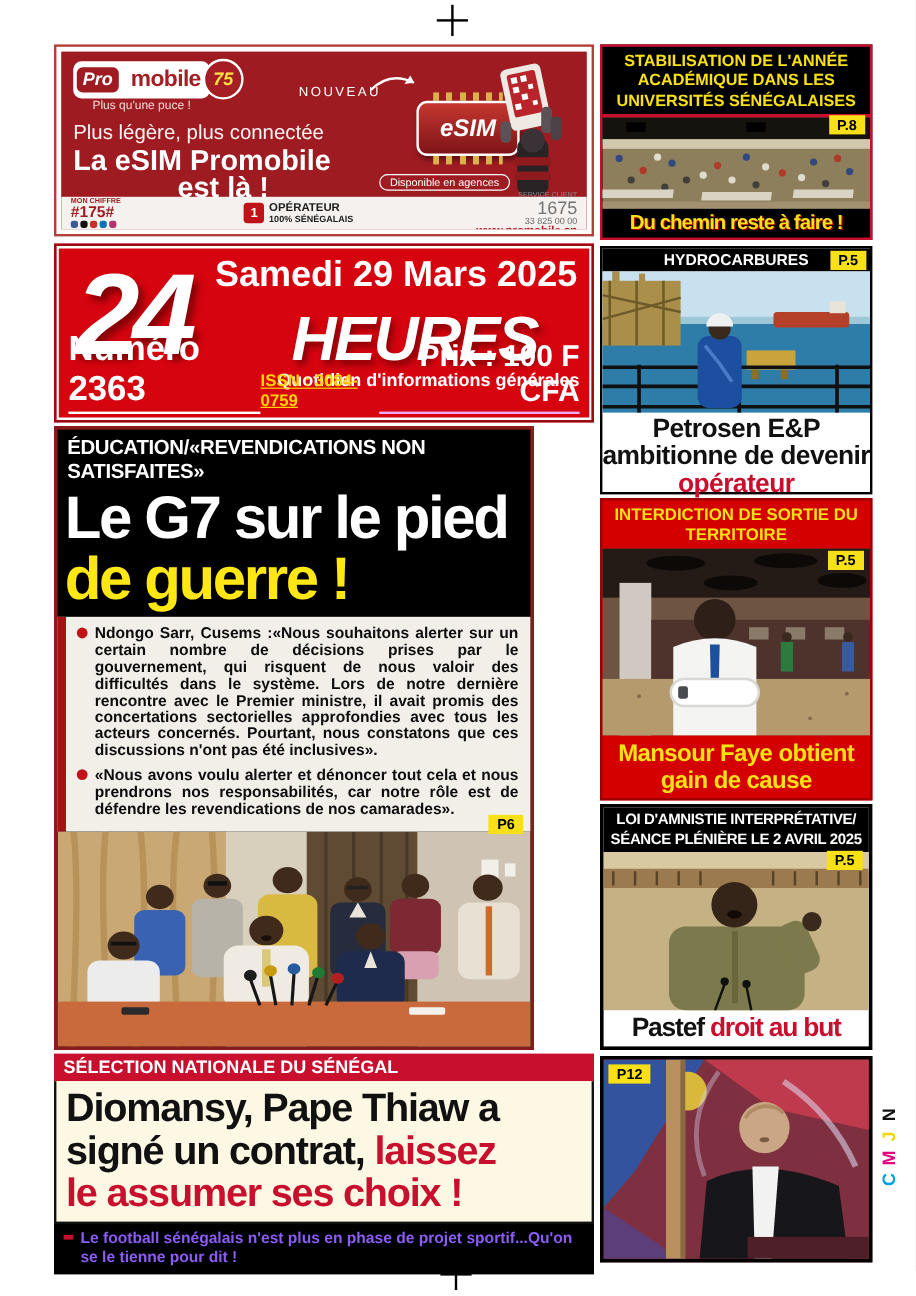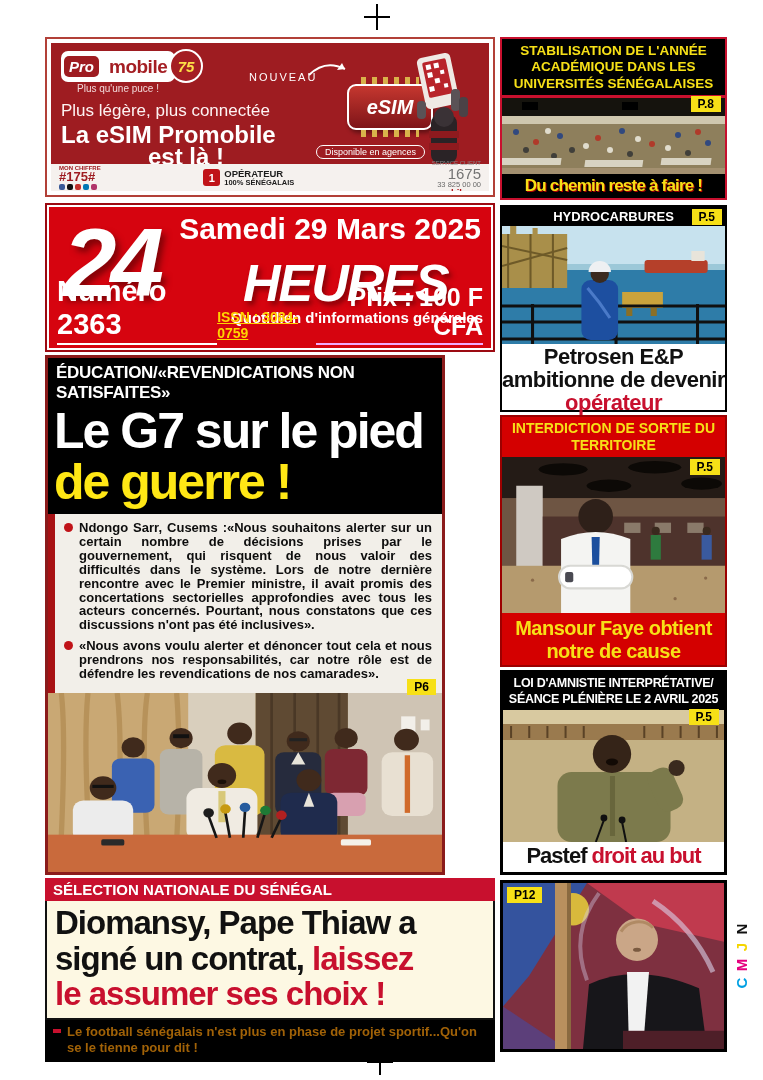--- a/index.html
+++ b/index.html
@@ -67,21 +67,21 @@
   .dot{position:absolute;left:-15px;top:2px;width:9px;height:9px;border-radius:50%;background:#c01318;}
   .badge{display:inline-block;background:#f7e017;color:#000;font-weight:bold;font-size:12px;line-height:16px;padding:0 7px;}
   .lead-badge{position:absolute;right:6px;bottom:-2px;}
   .lead-photo{flex:1;width:100%;display:block;}
 
   
   .sports{left:45px;top:878px;width:450px;}
   .sports-kicker{background:#c8102e;color:#fff;font-weight:bold;font-size:15px;padding:3px 8px;}
   .sports-headline{background:#fdf8e3;border:2px solid #111;border-top:none;padding:4px 8px 6px;font-size:33px;font-weight:bold;letter-spacing:-1px;line-height:1.08;color:#111;}
   .red{color:#c8102e;}
-  .sports-sub{position:relative;background:#000;color:#a16207;font-weight:bold;font-size:13px;line-height:1.25;padding:4px 8px 6px 22px;}
+  .sports-sub{position:relative;background:#000;color:#8b5cf6;font-weight:bold;font-size:13px;line-height:1.25;padding:4px 8px 6px 22px;}
   .sports-sq{position:absolute;left:8px;top:9px;width:8px;height:4px;background:#c8102e;}
 
   
   .rbox{left:500px;width:227px;}
   .box1{top:37px;height:163px;background:#000;border:2px solid #c8102e;}
   .box1-title{color:#f7e017;font-weight:bold;font-size:13.5px;line-height:1.22;text-align:center;padding:4px 4px 2px;}
   .box1-rule{height:3px;background:#c8102e;margin:1px 0 0;}
   .box1-badge{position:absolute;right:4px;top:57px;}
   .box1-photo{display:block;width:100%;height:76px;}
   .box1-headline{color:#f7e017;font-weight:bold;font-size:17px;letter-spacing:-0.8px;text-align:center;padding-top:2px;text-shadow:1px 1px 0 #a00;}
@@ -418,21 +418,21 @@
           <circle cx="120" cy="124" r="1.6"></circle>
           <circle cx="170" cy="138" r="1.6"></circle>
           <circle cx="200" cy="118" r="1.6"></circle>
         </g>
       <circle cx="92" cy="58" r="17" fill="#2e2019"></circle>
       <path d="M58 80 Q92 66 126 80 L126 152 L58 152 Z" fill="#f4f4f2"></path>
       <polygon points="88,78 96,78 95,120 89,120" fill="#1c4f9e"></polygon>
       <rect x="56" y="106" width="72" height="22" rx="11" fill="#ffffff" stroke="#d8d8d4" stroke-width="2"></rect>
       <rect x="62" y="112" width="8" height="10" rx="2" fill="#4a4a52"></rect>
     </svg>
-    <div class="box3-headline">Mansour Faye obtient notre de cause</div>
+    <div class="box3-headline">Mansour Faye obtient gain de cause</div>
   </div>
 
   <div class="abs rbox box4">
     <div class="box4-head">
       <div>LOI D'AMNISTIE INTERPRÉTATIVE/</div>
       <div>SÉANCE PLÉNIÈRE LE 2 AVRIL 2025</div>
     </div>
     <span class="badge box4-badge">P.5</span>
     <svg class="box4-photo" viewBox="0 0 219 132" preserveAspectRatio="none">
       <rect width="219" height="132" fill="#c4b184"></rect>

